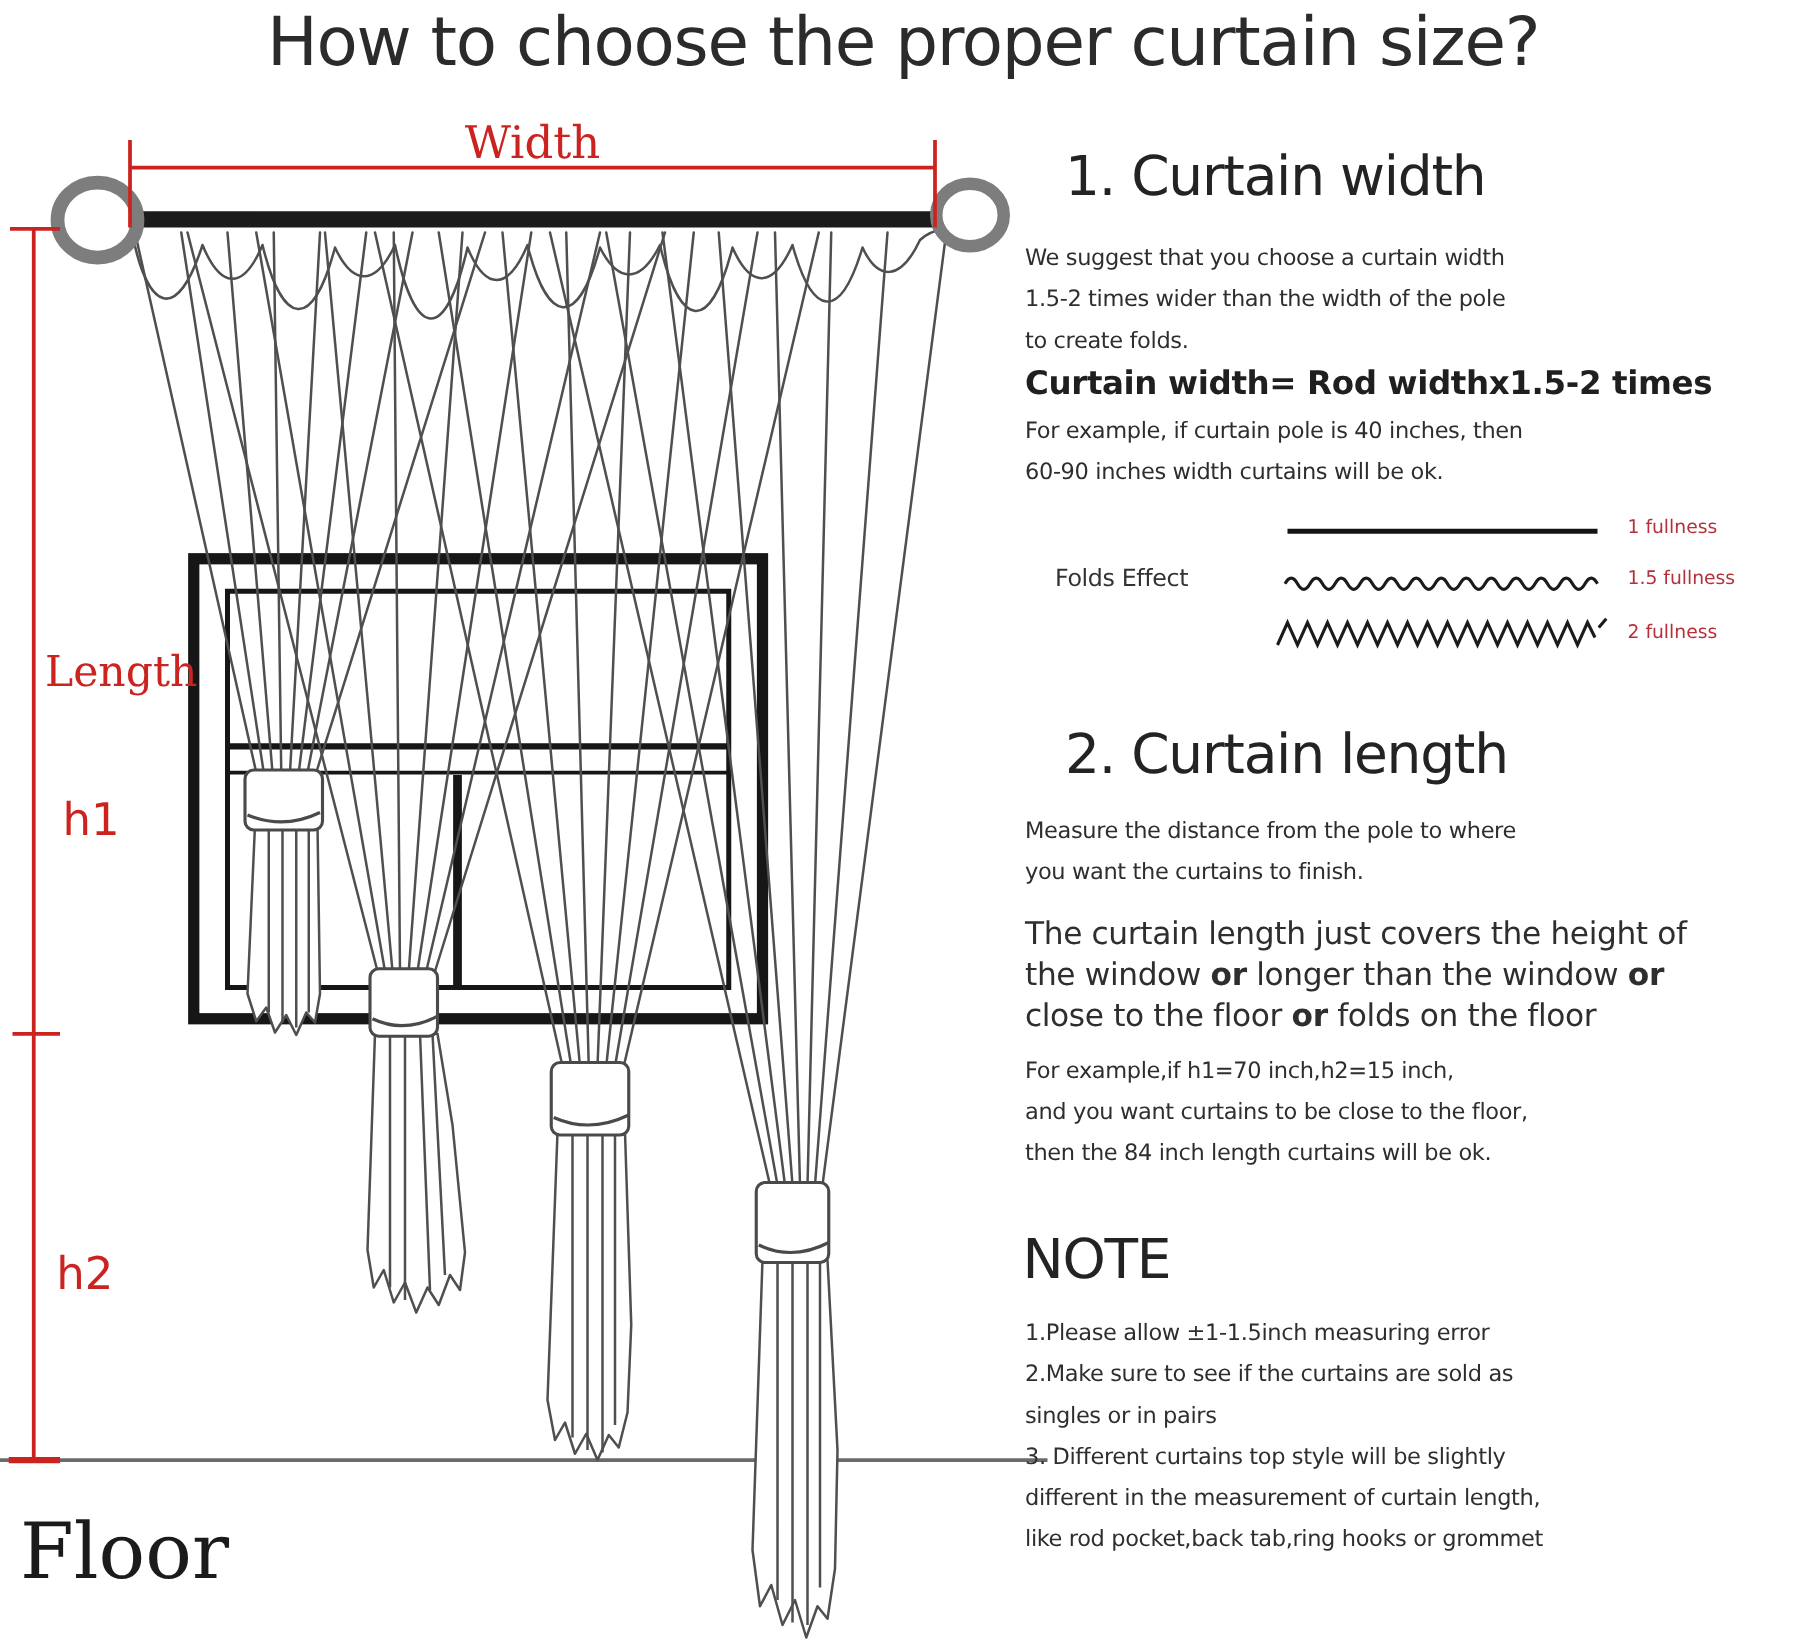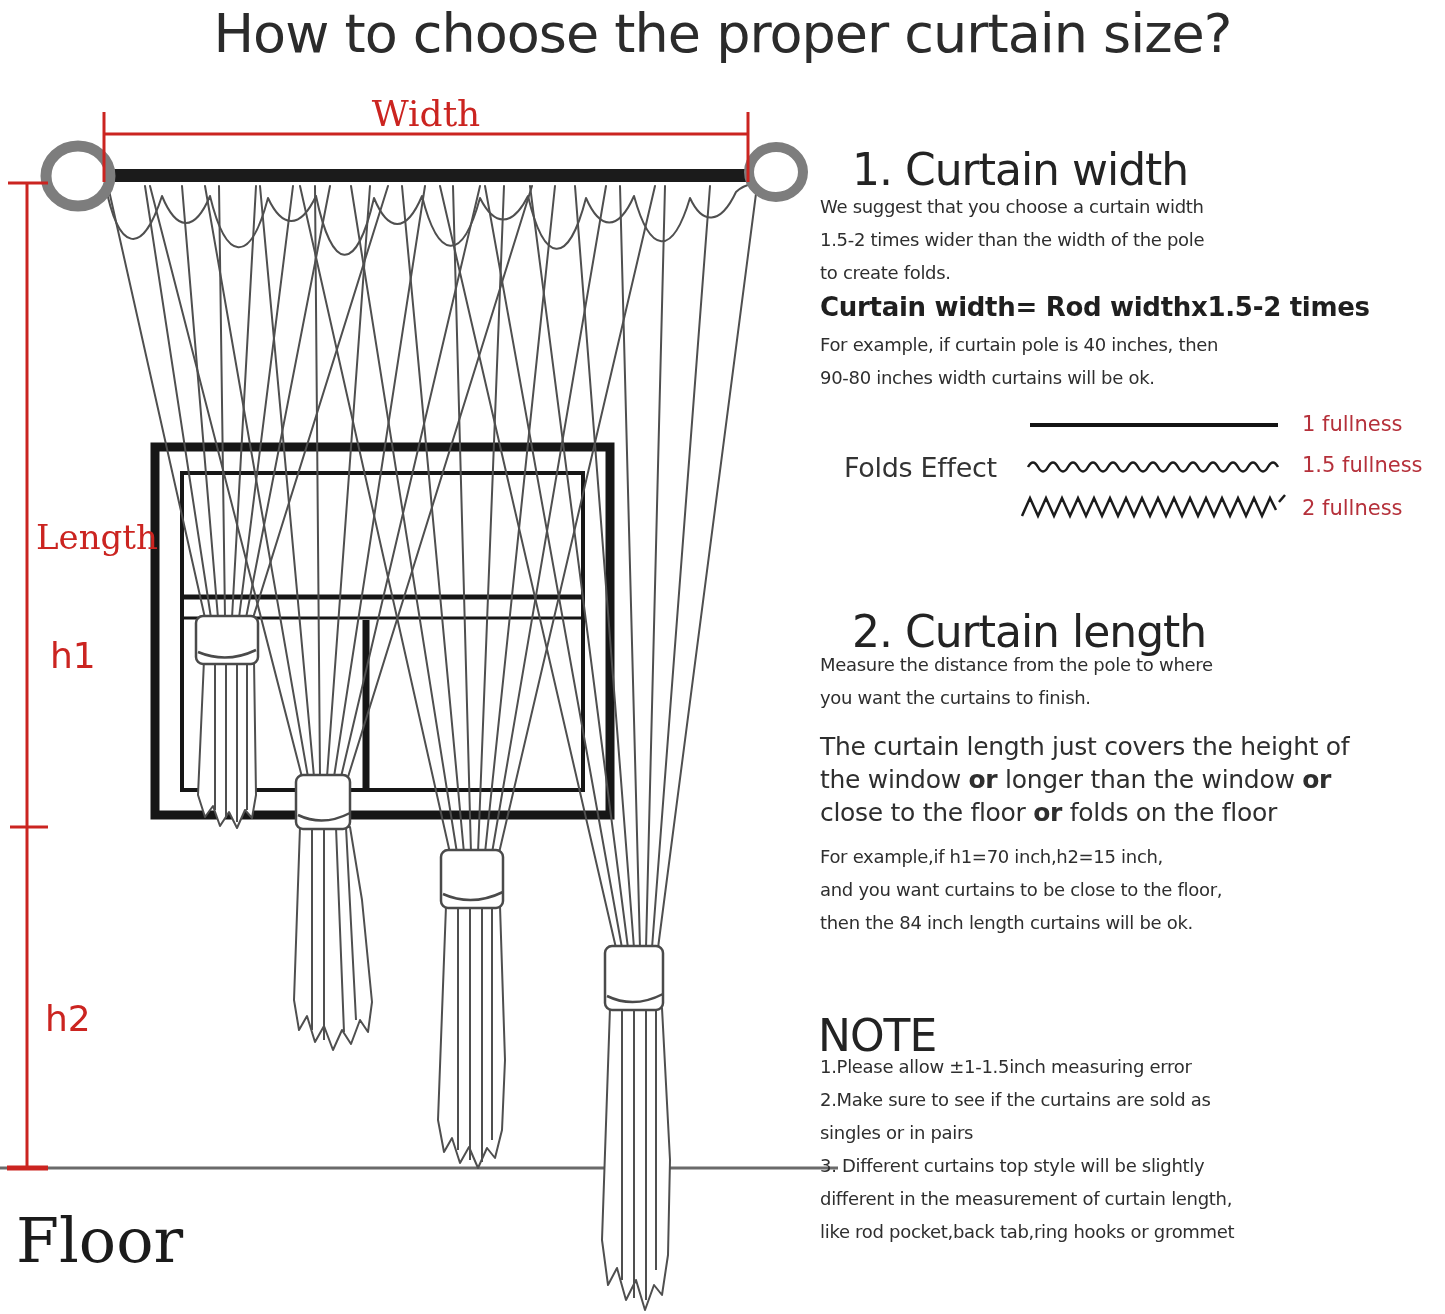--- a/index.html
+++ b/index.html
@@ -5,27 +5,27 @@
   html,body{margin:0;padding:0;}
   body{
     width:1445px;height:1314px;position:relative;background:#ffffff;
     font-family:"DejaVu Sans",sans-serif;color:#2e2e2e;overflow:hidden;
   }
   .abs{position:absolute;}
   .title{
     left:0;top:2px;width:1445px;text-align:center;
     font-size:54px;letter-spacing:-1px;color:#2b2b2b;white-space:pre;
   }
-  .h{font-size:44px;letter-spacing:-1px;color:#232323;white-space:pre;margin-top:28px;}
+  .h{font-size:44px;letter-spacing:-1px;color:#232323;white-space:pre;}
   .p{font-size:18px;line-height:33px;letter-spacing:-0.3px;color:#2e2e2e;white-space:pre;}
   .formula{font-size:26px;font-weight:bold;letter-spacing:-0.3px;color:#1f1f1f;white-space:pre;}
   .pline{font-size:25px;line-height:33px;letter-spacing:-0.3px;white-space:pre;}
   .b{font-weight:bold;}
-  .fold-label{font-size:27px;letter-spacing:-0.3px;color:#333;white-space:pre;}
-  .fullness{font-size:21px;color:#b5303a;white-space:pre;}
+  .fold-label{font-size:19px;letter-spacing:-0.3px;color:#333;white-space:pre;}
+  .fullness{font-size:15px;color:#b5303a;white-space:pre;}
   svg text{user-select:none;}
   .dimtext{font-family:"DejaVu Serif",serif;fill:#cb2420;}
   .dimtext-sans{font-family:"DejaVu Sans",sans-serif;fill:#cb2420;}
   .floortext{font-family:"DejaVu Serif",serif;fill:#1b1b1b;}
 </style>
 </head>
 <body>
 
 <div class="abs title">How to choose the proper curtain size?</div>
 
@@ -100,21 +100,21 @@
   <text class="dimtext-sans" x="45" y="1031" font-size="36">h2</text>
   <text class="floortext" x="16" y="1262" font-size="62">Floor</text>
 </svg>
 
 <div class="abs h" style="left:852px;top:116px;">1. Curtain width</div>
 <div class="abs p" style="left:820px;top:190px;">We suggest that you choose a curtain width
 1.5-2 times wider than the width of the pole
 to create folds.</div>
 <div class="abs formula" style="left:820px;top:292px;">Curtain width= Rod widthx1.5-2 times</div>
 <div class="abs p" style="left:820px;top:328px;">For example, if curtain pole is 40 inches, then
-90-80 inches width curtains will be ok.</div>
+60-90 inches width curtains will be ok.</div>
 
 <div class="abs fold-label" style="left:844px;top:452px;">Folds Effect</div>
 
 <svg class="abs" style="left:1028px;top:420px;" width="252" height="10">
   <line x1="2" y1="5" x2="250" y2="5" stroke="#141414" stroke-width="4"></line>
 </svg>
 <div class="abs fullness" style="left:1302px;top:412px;">1 fullness</div>
 
 <svg class="abs" style="left:1026px;top:455px;" width="254" height="18">
   <path d="M2,12 q5,-9 10,0 t10,0 t10,0 t10,0 t10,0 t10,0 t10,0 t10,0 t10,0 t10,0 t10,0 t10,0 t10,0 t10,0 t10,0 t10,0 t10,0 t10,0 t10,0 t10,0 t10,0 t10,0 t10,0 t10,0 t10,0" stroke="#1b1b1b" stroke-width="2.5" fill="none"></path>

